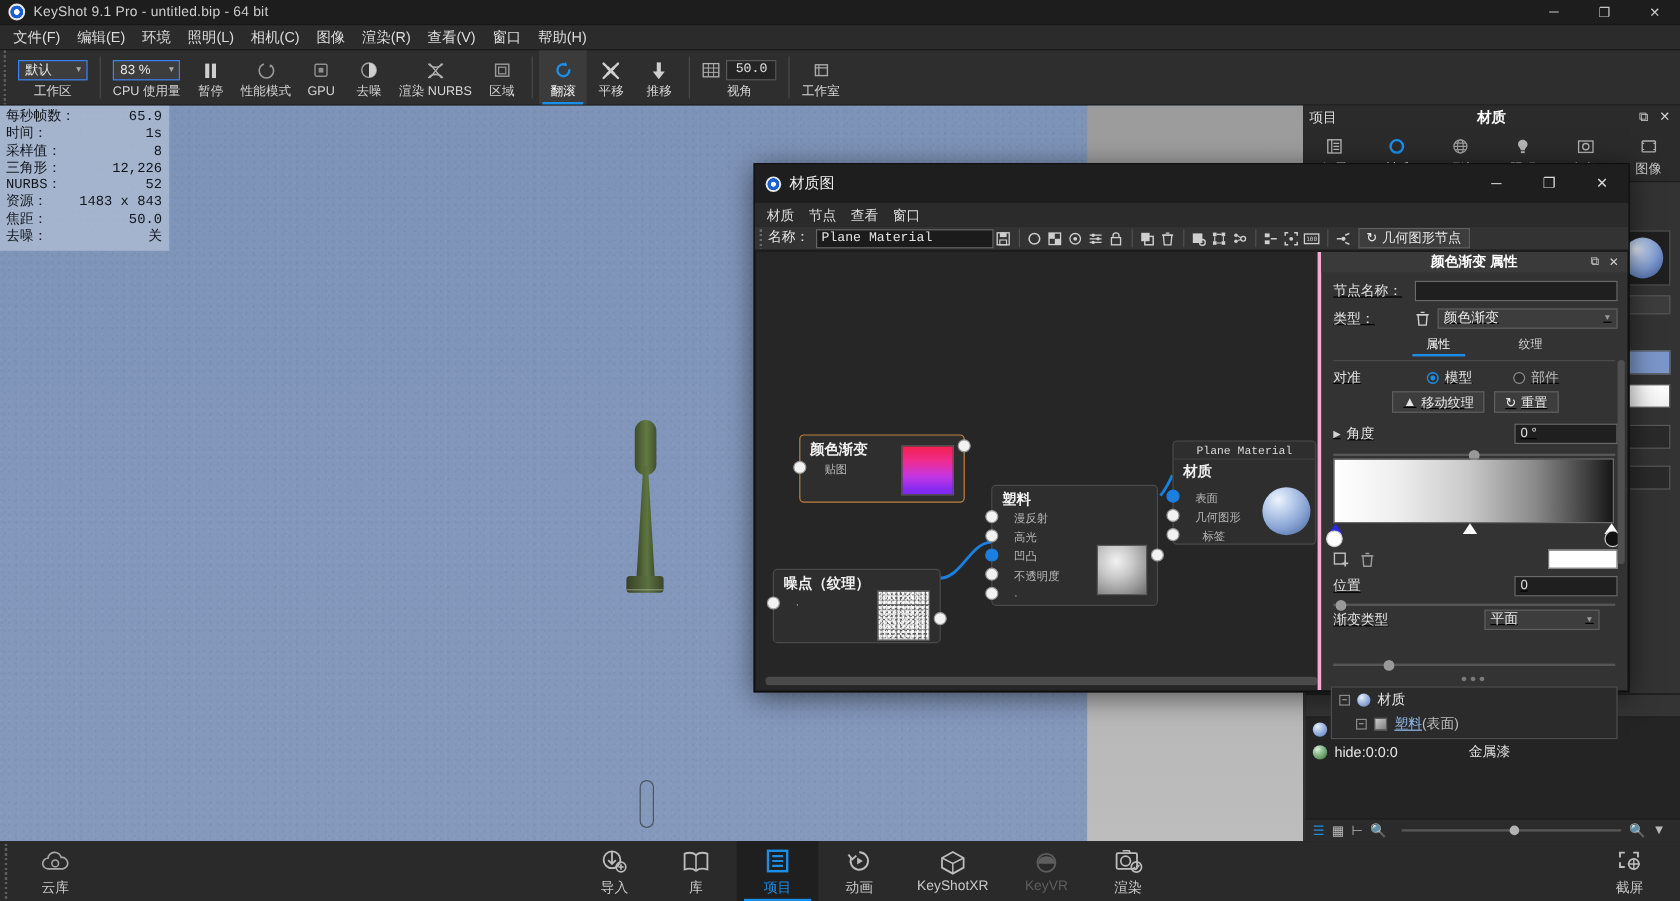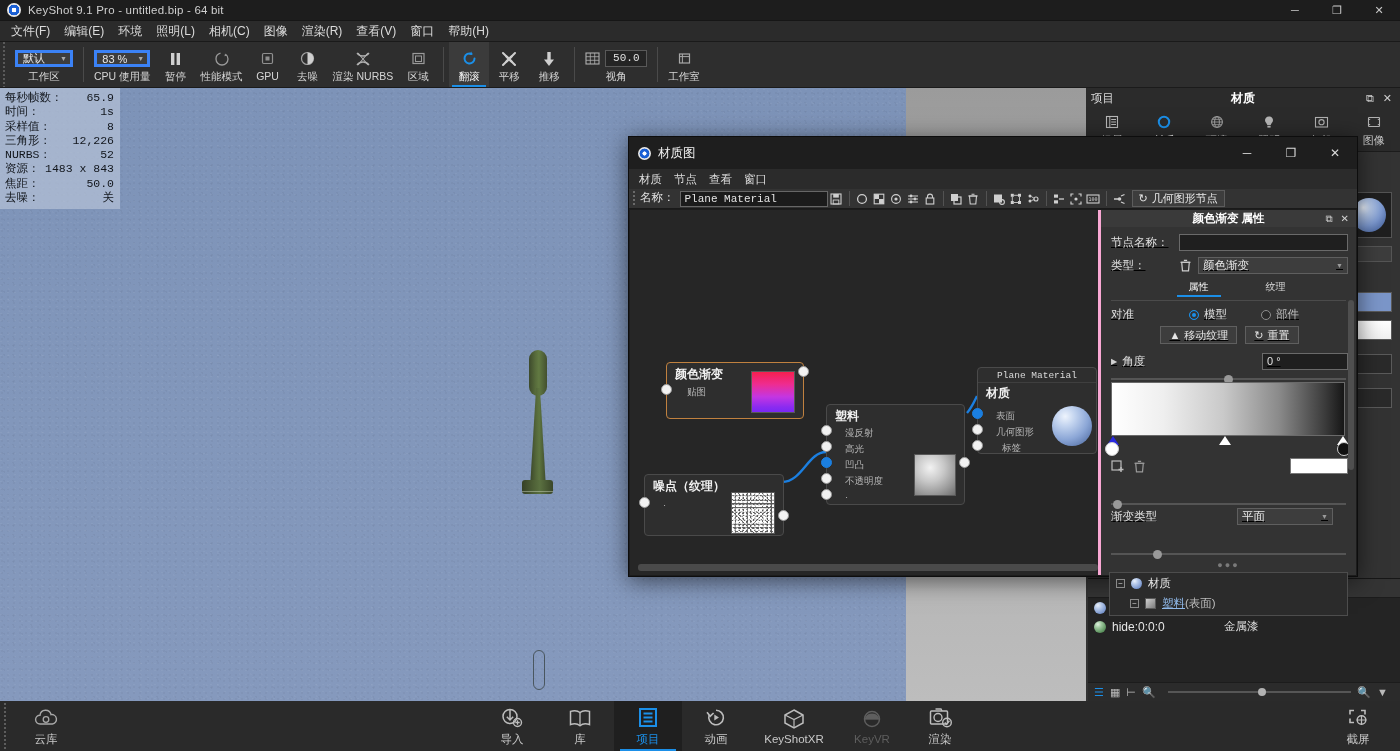--- a/index.html
+++ b/index.html
@@ -46,21 +46,21 @@
     display: flex; flex-direction: column; align-items: center; justify-content: center;
     min-width: 40px; padding: 2px 5px 1px; color: #d6d6d6; position: relative;
   }
   .titem.active { background: #3b3b3b; }
   .titem.active::after { content:""; position:absolute; left:3px; right:3px; bottom:0; height:2px; background:#1b8fe8; }
   .ticon { height: 20px; display: flex; align-items: center; justify-content: center; color: #cdcdcd; font-size: 15px; }
   .tlabel { font-size: 10.5px; line-height: 10.5px; margin-top: 2px; text-align: center; white-space: nowrap; }
   .tlabel.two { line-height: 10px; }
   .combo {
     display: flex; align-items: center; justify-content: space-between;
-    background: #3d3d3d; border: 3px solid #3b82f6; color: #e8e8e8;
+    background: #3d3d3d; border: 1px solid #3b82f6; color: #e8e8e8;
     font-size: 11px; height: 17px; padding: 0 3px 0 5px; min-width: 46px;
   }
   .combo .caret { font-size: 7px; color: #aaa; margin-left: 4px; }
   .numbox {
     background: #242424; border: 1px solid #595959; color: #e0e0e0;
     font-size: 11px; height: 17px; line-height: 15px; padding: 0 5px; min-width: 42px; text-align: center;
     font-family: "Liberation Mono", monospace;
   }
 
   
@@ -76,21 +76,21 @@
       radial-gradient(circle at 78% 31%, rgba(255,255,255,.07) 0 1px, transparent 1px),
       radial-gradient(circle at 29% 81%, rgba(0,0,0,.06) 0 1px, transparent 1px);
     background-size: 7px 7px, 9px 9px, 11px 11px, 6px 6px;
   }
   .vp-gray {
     position: absolute; left: 906px; top: 0; width: 180px; height: 613px;
     background: linear-gradient(180deg,#9b9b9b 0%,#a8a8a8 35%,#b4b4b4 70%,#bdbdbd 100%);
   }
   
   .hud {
-    position: absolute; left: 0; top: 0; width: 120px; padding: 3px 6px 4px 5px;
+    position: absolute; left: 0; top: 0; width: 141px; padding: 3px 6px 4px 5px;
     background: rgba(180,193,214,.72);
     font-family: "Liberation Mono", monospace; font-size: 11.5px; color: #12161c;
   }
   .hud-row { display: flex; justify-content: space-between; line-height: 14.3px; white-space: nowrap; }
   .hud-k { }
   .hud-v { }
   
   .brush { position: absolute; left: 516px; top: 262px; width: 36px; height: 395px; }
   .brush-head { position: absolute; left: 13px; top: 0; width: 18px; height: 46px; border-radius: 9px;
     background: linear-gradient(90deg,#3d4a2c 0%, #576b3b 35%, #627a42 55%, #43502f 100%); }
@@ -878,20 +878,24 @@
         </span>
         <span style="color:#9a9a9a">
           <svg width="13" height="13" viewBox="0 0 12 12">
               <path d="M2.5 3 H9.5 L8.8 11 H3.2 Z" fill="none" stroke="#9a9a9a" stroke-width="1.1"></path>
               <path d="M1.3 3 H10.7 M4.5 1.2 H7.5" stroke="#9a9a9a" stroke-width="1.1"></path>
             </svg>
         </span>
         <div style="margin-left:auto;width:58px;height:16px;background:#ffffff;border:1px solid #777"></div>
       </div>
 
+      <div class="pr-row" style="position:absolute;left:0;right:0;top:270px;padding-top:0">
+        <div class="pr-lab" style="flex:1">位置</div>
+        <div class="pr-field" style="width:86px">0</div>
+      </div>
       <div class="slider" style="position:absolute;left:0;right:0;top:288px">
           <div class="trk"></div>
           <div class="kn" style="left:1%"></div>
         </div>
 
       <div class="pr-row" style="position:absolute;left:0;right:15px;top:298px;padding-top:0">
         <div class="pr-lab" style="flex:1">渐变类型</div>
         <div class="pr-select" style="width:96px">
           <span>平面</span>
           <span style="font-size:7px;color:#9a9a9a">▼</span>

